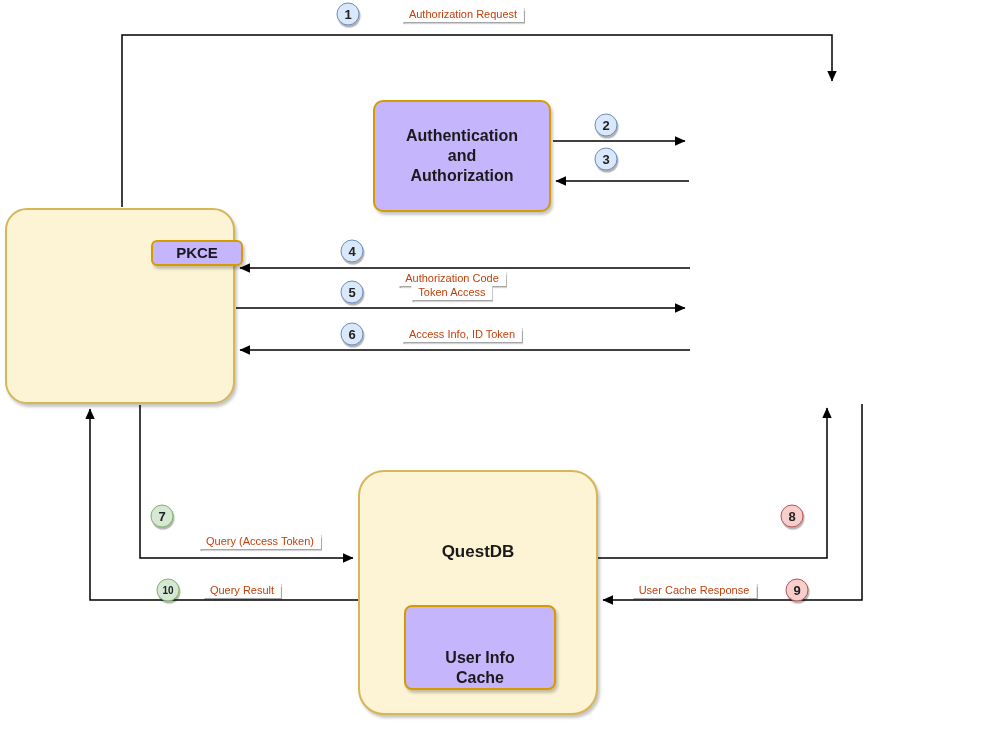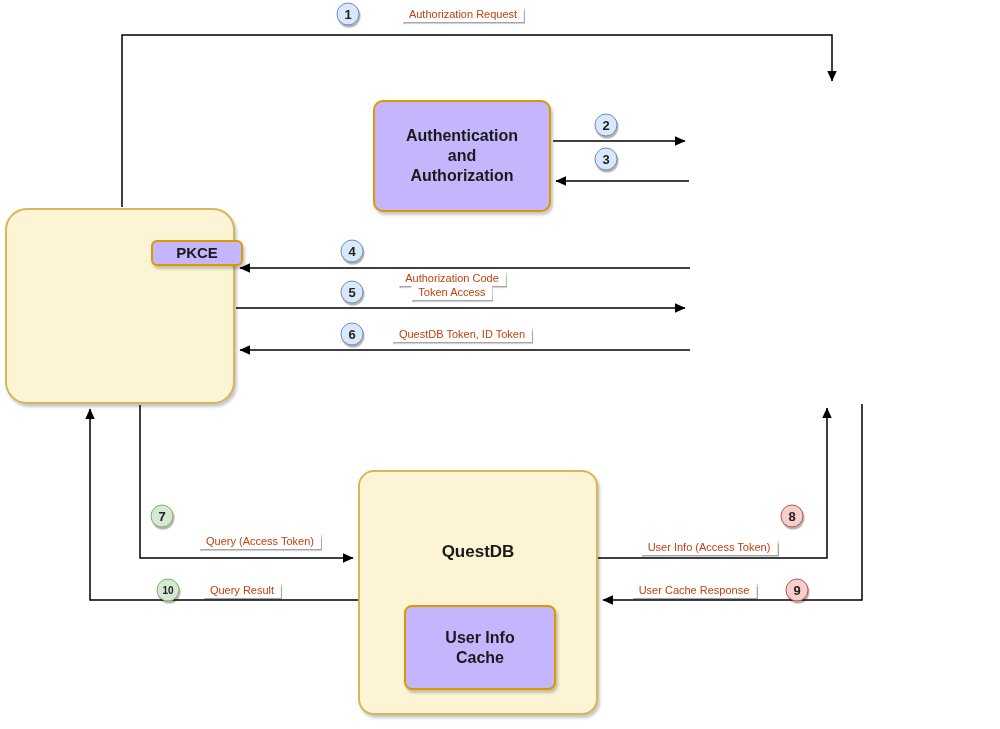--- a/index.html
+++ b/index.html
@@ -75,40 +75,39 @@
     <div class="subnode" style="left:112px; top:30px; width:92px; height:26px; font-size:15px; border-radius:6px;margin-left:32px;">
       <span>PKCE</span>
     </div>
   </div>
 
   <div class="subnode" style="left:373px; top:100px; width:178px; height:112px; font-size:16px; border-radius:10px;">
     <span style="max-width:125px;">Authentication and Authorization</span>
   </div>
 
 
-  <div class="node" style="left:358px; top:470px; width:240px; height:245px; border-radius:16px;">
+  <div class="node" style="left:358px; top:470px; width:240px; height:245px; border-radius:26px;">
     <div class="node-title" style="top:70px;">QuestDB</div>
-    <div class="subnode" style="left:44px; top:133px; width:152px; height:85px; font-size:16px;">
+    <div class="subnode" style="left:44px; top:133px; width:152px; height:85px; font-size:16px;align-items:flex-end;">
       <span style="max-width:90px;">User Info Cache</span>
     </div>
   </div>
 
   <div class="badge blue" style="left:348px; top:14px;">1</div>
   <div class="badge blue" style="left:606px; top:125px;">2</div>
   <div class="badge blue" style="left:606px; top:159px;">3</div>
   <div class="badge blue" style="left:352px; top:251px;">4</div>
   <div class="badge blue" style="left:352px; top:292px;">5</div>
   <div class="badge blue" style="left:352px; top:334px;">6</div>
   <div class="badge green" style="left:162px; top:516px;">7</div>
   <div class="badge red" style="left:792px; top:516px;">8</div>
   <div class="badge red" style="left:797px; top:590px;">9</div>
   <div class="badge green" style="left:168px; top:590px; font-size:10px;">10</div>
 
   <div class="edge-label" style="left:463px; top:14px;">Authorization Request</div>
   <div class="edge-label" style="left:452px; top:251px;margin-top:27px;">Authorization Code</div>
   <div class="edge-label" style="left:452px; top:292px;">Token Access</div>
-  <div class="edge-label" style="left:462px; top:334px;">QuestDB Token, ID Token</div>
+  <div class="edge-label" style="left:462px; top:334px;">Access Info, ID Token</div>
   <div class="edge-label" style="left:260px; top:541px;">Query (Access Token)</div>
-  <div class="edge-label" style="left:709px; top:547px;">User Info (Access Token)</div>
   <div class="edge-label" style="left:694px; top:590px;">User Cache Response</div>
   <div class="edge-label" style="left:242px; top:590px;text-align:center;">Query Result</div>
 
 </div>
 
 </body></html>

